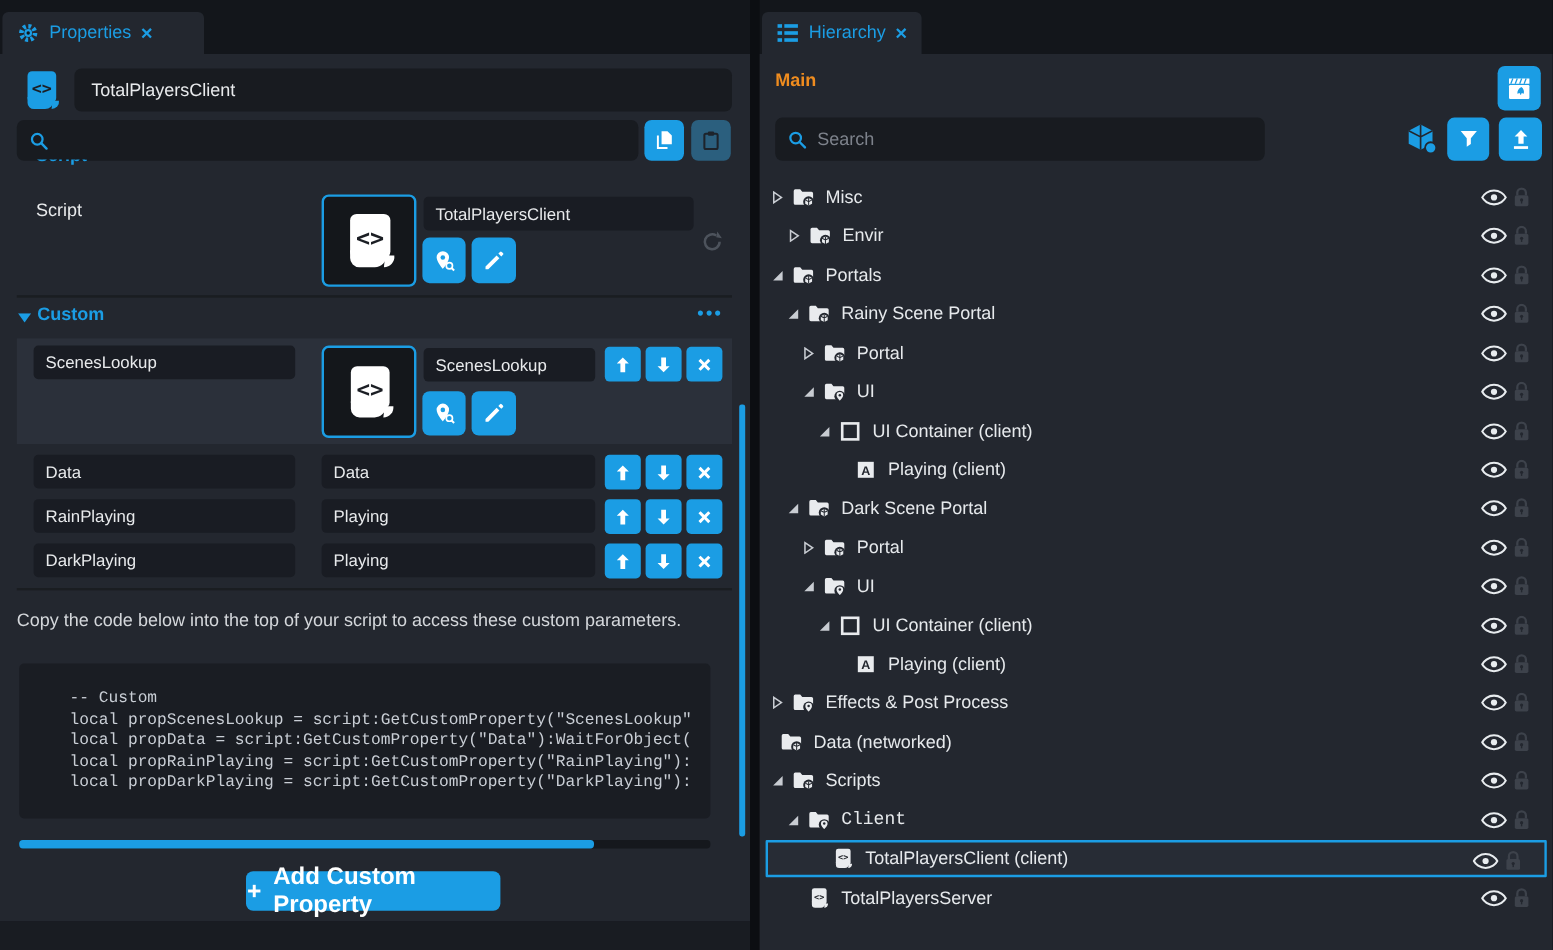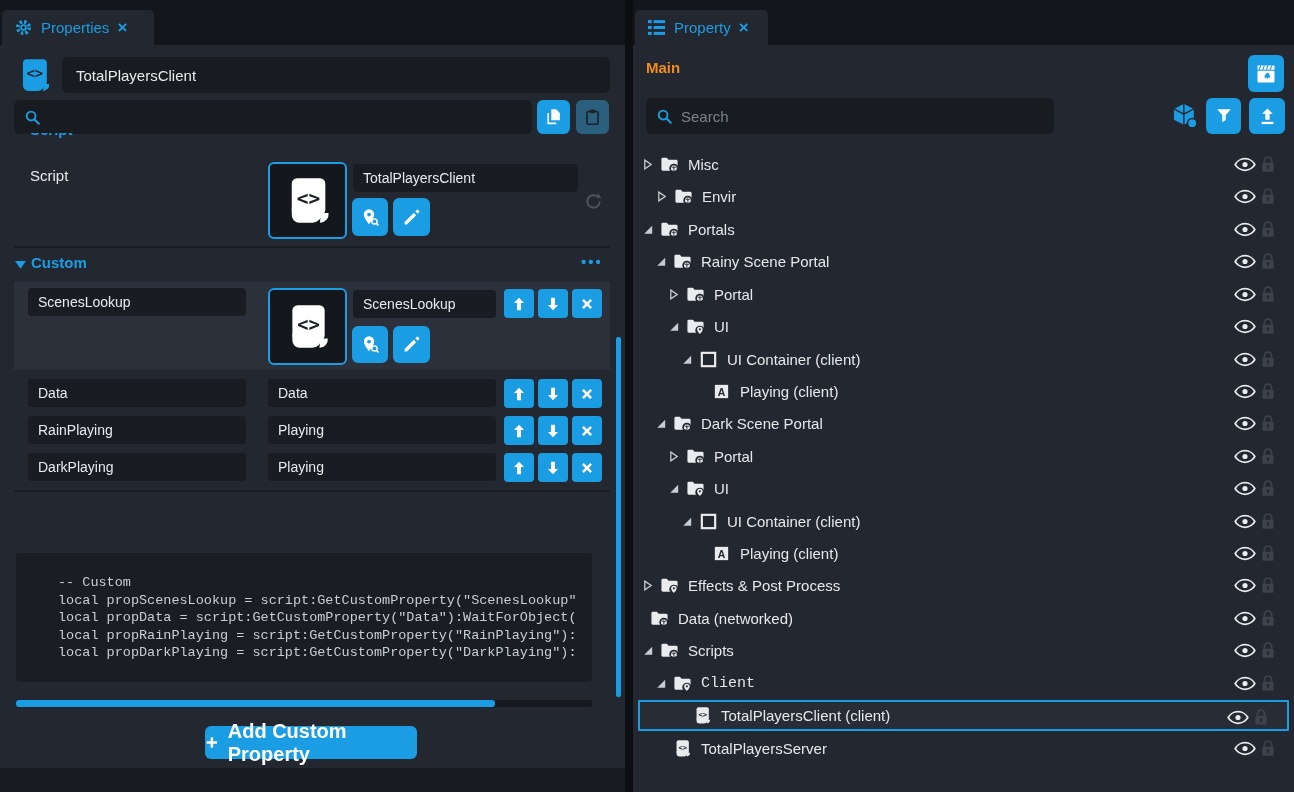--- a/index.html
+++ b/index.html
@@ -77,21 +77,21 @@
   .dots{color:var(--accent);font-size:15px;font-weight:bold;letter-spacing:2px;}
   #clip-script-hdr{overflow:hidden;height:8px;}
   #clip-script-hdr span{display:block;margin-top:-12px;}
   #reset-icon{color:#4d535c;width:19px;height:19px;}
 </style>
 </head>
 <body>
 
 <section class="panel" id="left-panel">
   <div class="tabstrip">
-    <div class="tab" style="width:152px;">
+    <div class="tab" style="width:168px;">
       <span class="ticon">
           <svg viewBox="0 0 20 20">
             <circle cx="10" cy="10" r="6" fill="none" stroke="currentColor" stroke-width="4" stroke-dasharray="2.5 2.2"></circle>
             <circle cx="10" cy="10" r="3.4" fill="currentColor"></circle>
             <circle cx="10" cy="10" r="1.5" fill="#13161b"></circle>
           </svg>
         </span>
       <span class="tlabel">Properties</span>
       <span class="tclose">×</span>
     </div>
@@ -300,20 +300,21 @@
           <span class="icn">
             <svg viewBox="0 0 20 20">
               <path fill="currentColor" d="M3.8 6L6 3.8 10 7.8l4-4L16.2 6l-4 4 4 4-2.2 2.2-4-4-4 4L3.8 14l4-4z"></path>
             </svg>
           </span>
         </div>
       </div>
 
     <div class="abs divider" style="left:14px;top:445px;width:596px;"></div>
 
+    <p class="abs" id="hint-text" style="left:14px;top:462px;">Copy the code below into the top of your script to access these custom parameters.</p>
 
     <div class="abs" id="code-block" style="left:16px;top:508px;width:576px;height:129px;">
         <div class="code-line">-- Custom</div>
         <div class="code-line">local propScenesLookup = script:GetCustomProperty("ScenesLookup"</div>
         <div class="code-line">local propData = script:GetCustomProperty("Data"):WaitForObject(</div>
         <div class="code-line">local propRainPlaying = script:GetCustomProperty("RainPlaying"):</div>
         <div class="code-line">local propDarkPlaying = script:GetCustomProperty("DarkPlaying"):</div>
       </div>
 
     <div class="abs" id="hscroll-track" style="left:16px;top:655px;width:576px;height:7px;">
@@ -341,21 +342,21 @@
       <span class="ticon">
           <svg viewBox="0 0 20 20" fill="currentColor">
             <rect x="1" y="2.2" width="4" height="3.2"></rect>
             <rect x="7" y="2.2" width="12" height="3.2"></rect>
             <rect x="1" y="8.4" width="4" height="3.2"></rect>
             <rect x="7" y="8.4" width="12" height="3.2"></rect>
             <rect x="1" y="14.6" width="4" height="3.2"></rect>
             <rect x="7" y="14.6" width="12" height="3.2"></rect>
           </svg>
         </span>
-      <span class="tlabel">Property</span>
+      <span class="tlabel">Hierarchy</span>
       <span class="tclose">×</span>
     </div>
   </div>
 
   <div class="pbody" id="right-body">
     <span class="abs" id="main-label" style="left:13px;top:14px;">Main</span>
     <div class="abs bluebtn" style="left:615px;top:10px;width:36px;height:37px;">
       <span class="icn" style="width:22px;height:22px;color:#fff;">
           <svg viewBox="0 0 22 22">
             <path fill="currentColor" d="M2.5 2.5h17v4.2h-17z"></path>

